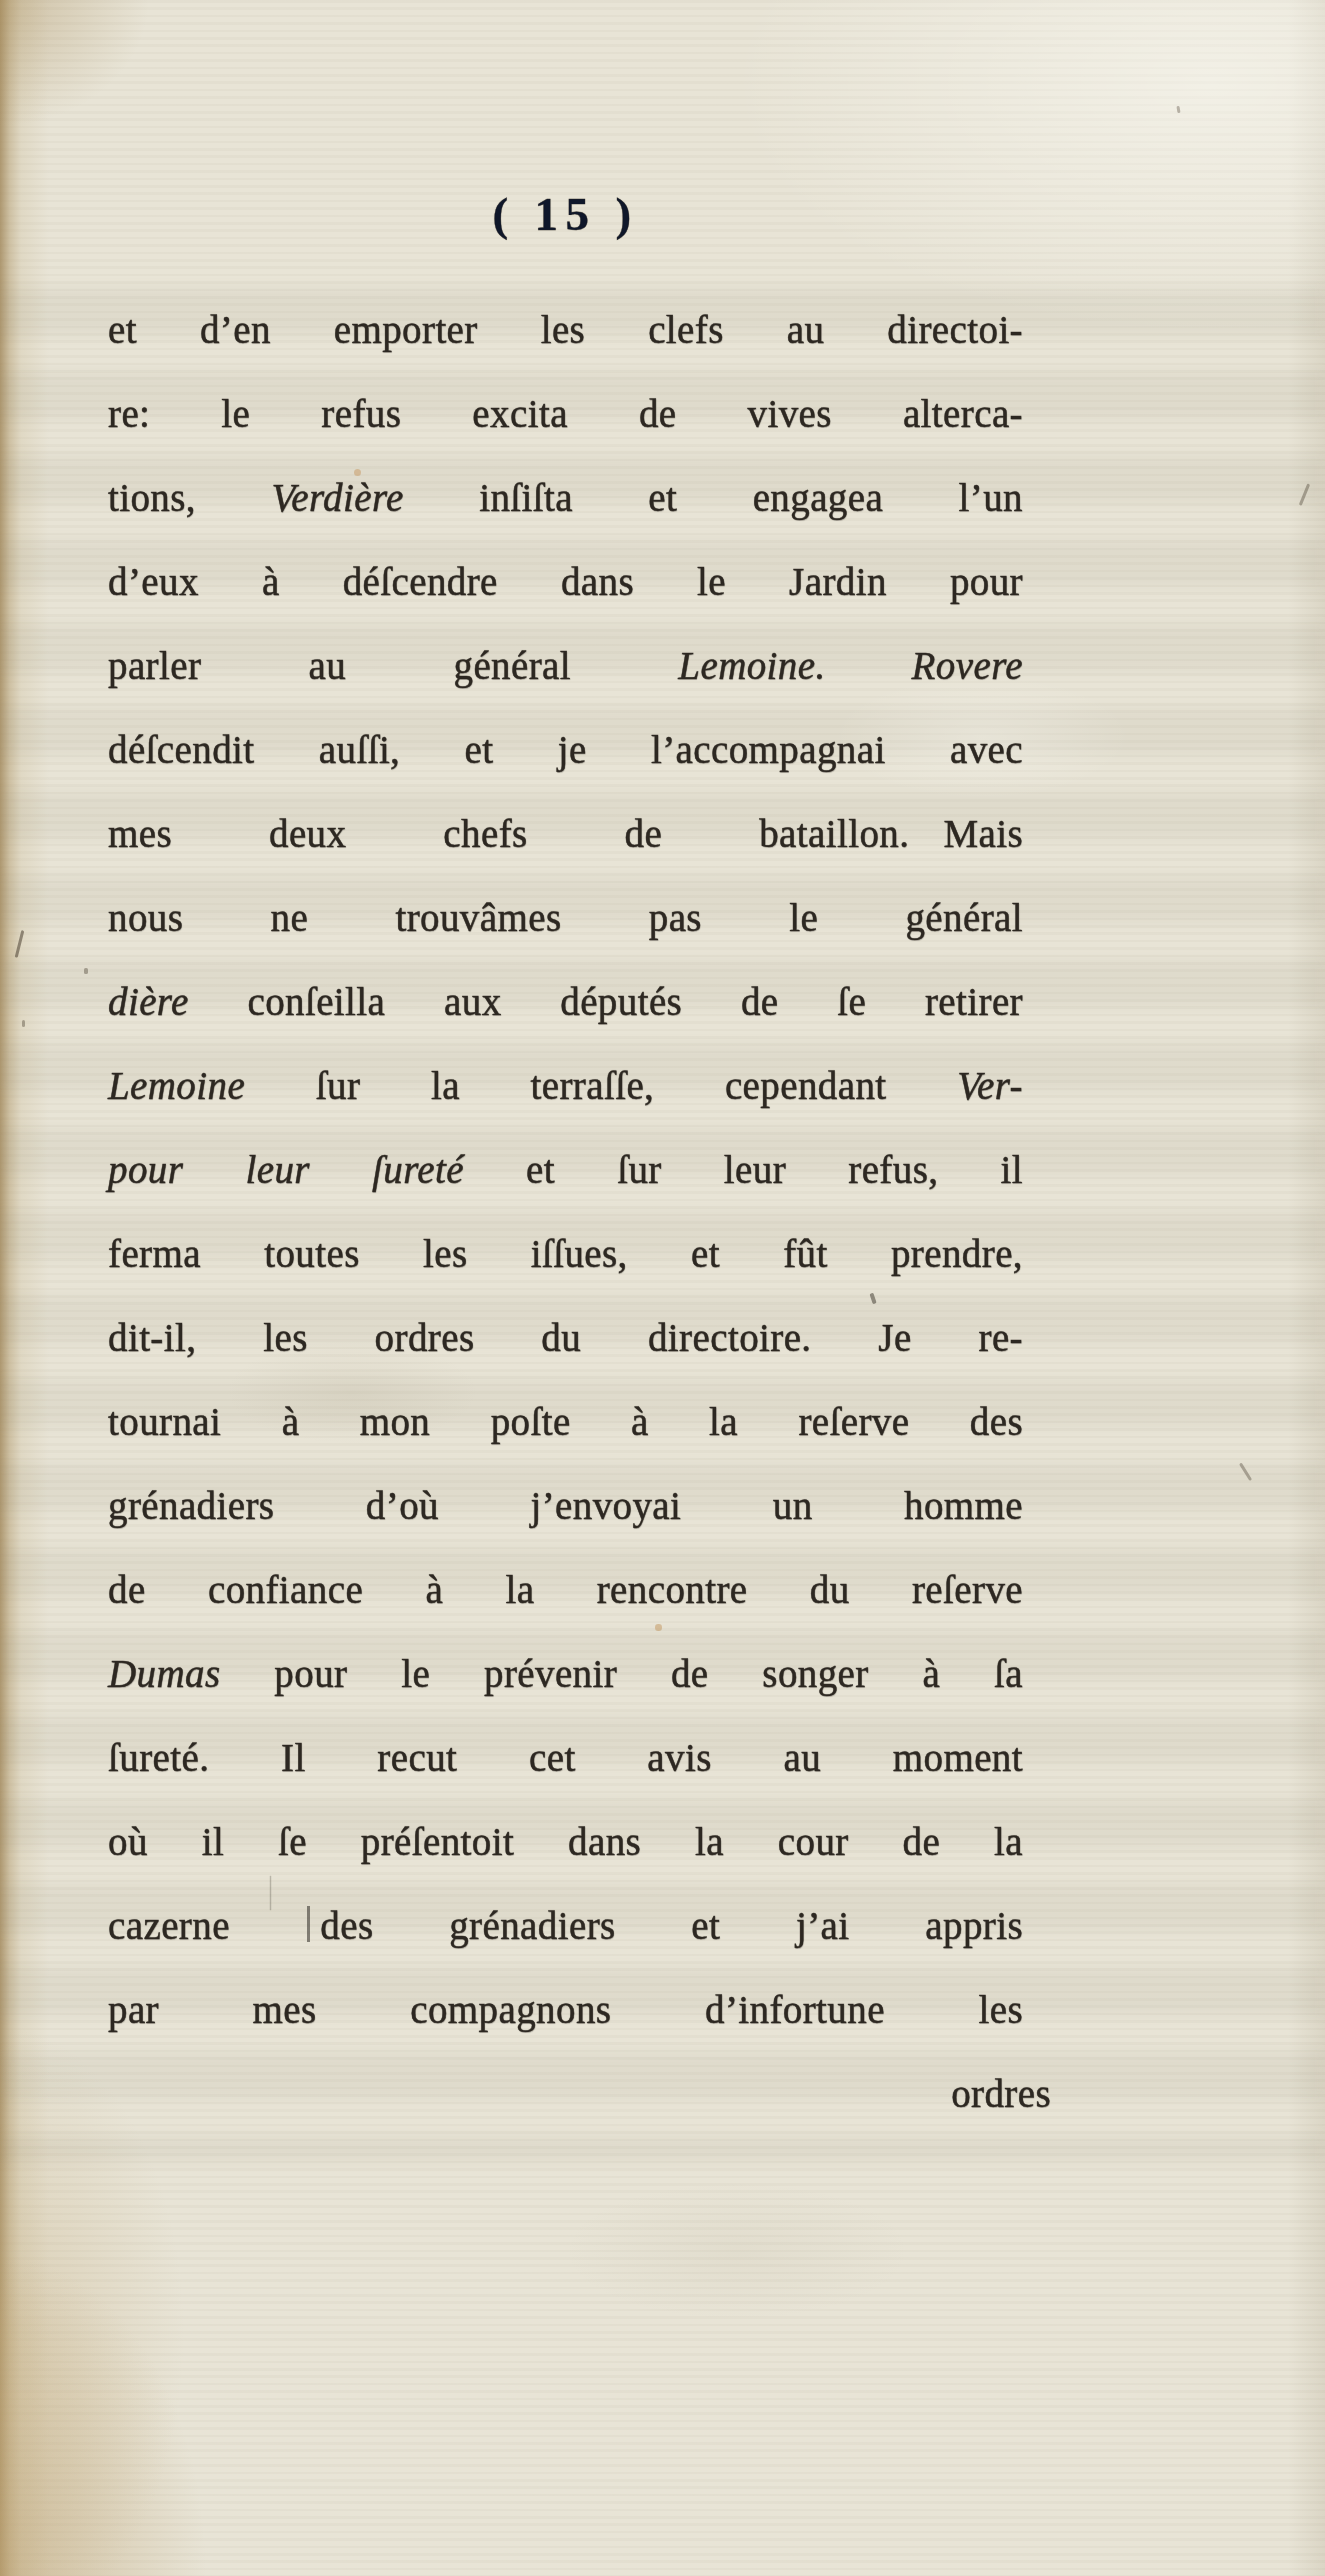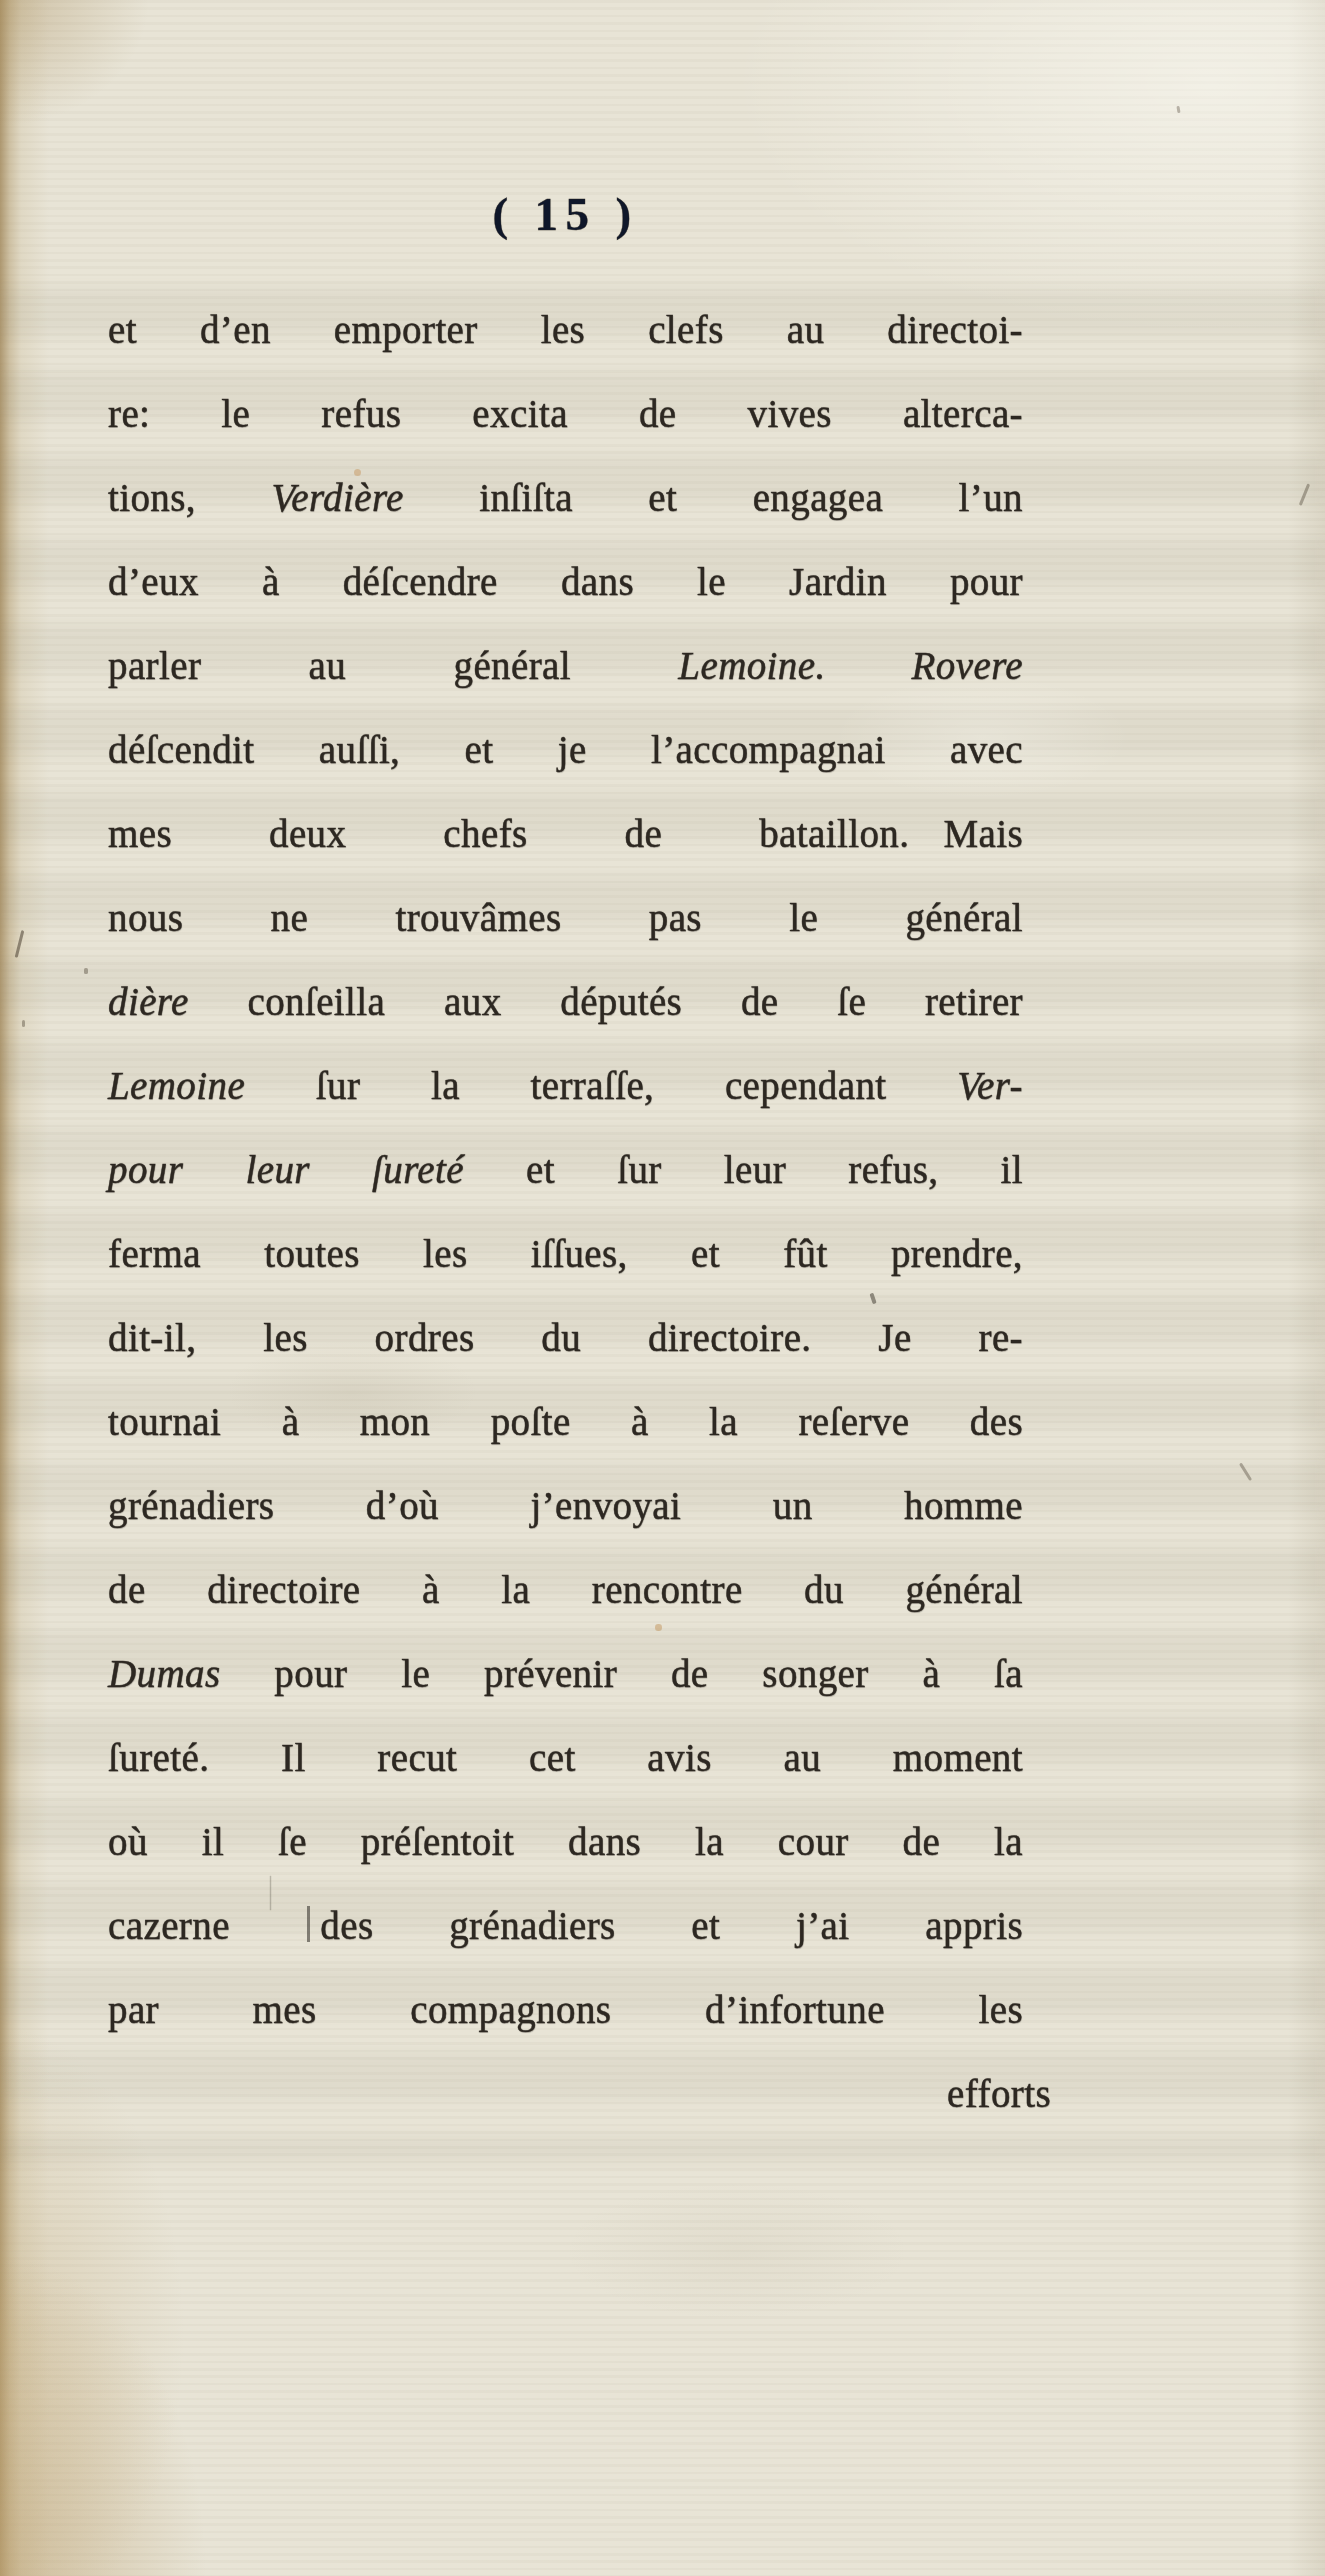--- a/index.html
+++ b/index.html
@@ -77,27 +77,27 @@
       <div class="line"><span class="rm">déſcendit auſſi, et je l’accompagnai avec</span></div>
       <div class="line"><span class="rm">mes deux chefs de bataillon.</span><span class="gap g-sm"></span><span class="rm">Mais</span></div>
       <div class="line"><span class="rm">nous ne trouvâmes pas le général</span></div>
       <div class="line"><span class="it">dière</span><span class="rm"> conſeilla aux députés de ſe retirer</span></div>
       <div class="line"><span class="it">Lemoine</span><span class="rm"> ſur la terraſſe, cependant </span><span class="it">Ver-</span></div>
       <div class="line"><span class="it">pour leur ſureté</span><span class="rm"> et ſur leur refus, il</span></div>
       <div class="line"><span class="rm">ferma toutes les iſſues, et fût prendre,</span></div>
       <div class="line"><span class="rm">dit-il, les ordres du directoire. Je re-</span></div>
       <div class="line"><span class="rm">tournai à mon poſte à la reſerve des</span></div>
       <div class="line"><span class="rm">grénadiers d’où j’envoyai un homme</span></div>
-      <div class="line"><span class="rm">de directoire à la rencontre du général</span></div>
+      <div class="line"><span class="rm">de confiance à la rencontre du reſerve</span></div>
       <div class="line"><span class="it">Dumas</span><span class="rm"> pour le prévenir de songer à ſa</span></div>
       <div class="line"><span class="rm">ſureté. Il recut cet avis au moment</span></div>
       <div class="line"><span class="rm">où il ſe préſentoit dans la cour de la</span></div>
       <div class="line"><span class="rm">cazerne </span><span class="bleed-bar"></span><span class="rm">des grénadiers et j’ai appris</span></div>
       <div class="line"><span class="rm">par mes compagnons d’infortune les</span></div>
-      <div class="line line-right"><span class="rm">efforts</span></div>
+      <div class="line line-right"><span class="rm">ordres</span></div>
     </div>
 </div>
 
 <div id="specks">
     <div class="speck" style="left: 18px; top: 930px; width: 3.3px; height: 28px; opacity: 0.55; background: rgb(74, 64, 49); transform: rotate(14deg);"></div>
     <div class="speck" style="left: 84px; top: 968px; width: 4.1px; height: 5.7px; opacity: 0.4; background: rgb(74, 64, 49); transform: rotate(0deg);"></div>
     <div class="speck" style="left: 22px; top: 1020px; width: 3.3px; height: 6.5px; opacity: 0.4; background: rgb(74, 64, 49); transform: rotate(0deg);"></div>
     <div class="speck" style="left: 1303px; top: 483px; width: 2.5px; height: 23px; opacity: 0.4; background: rgb(74, 64, 49); transform: rotate(22deg);"></div>
     <div class="speck" style="left: 1244px; top: 1462px; width: 2.5px; height: 19.6px; opacity: 0.38; background: rgb(74, 64, 49); transform: rotate(-32deg);"></div>
     <div class="speck" style="left: 1177px; top: 106px; width: 3.3px; height: 7.4px; opacity: 0.35; background: rgb(74, 64, 49); transform: rotate(-10deg);"></div>

